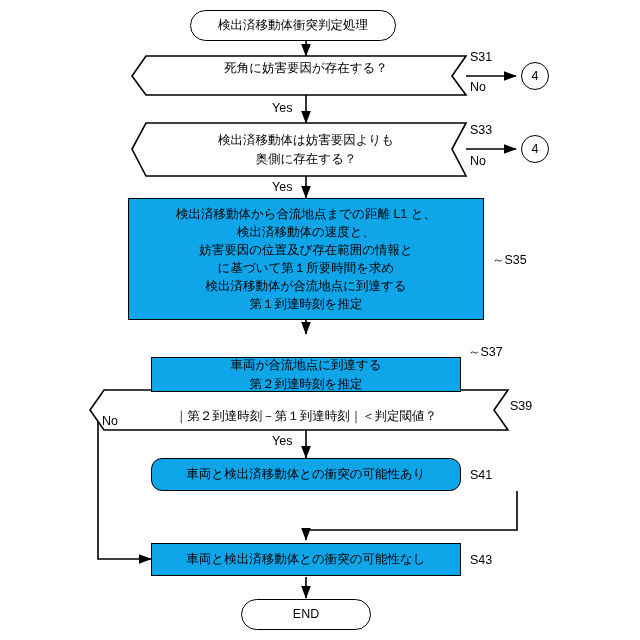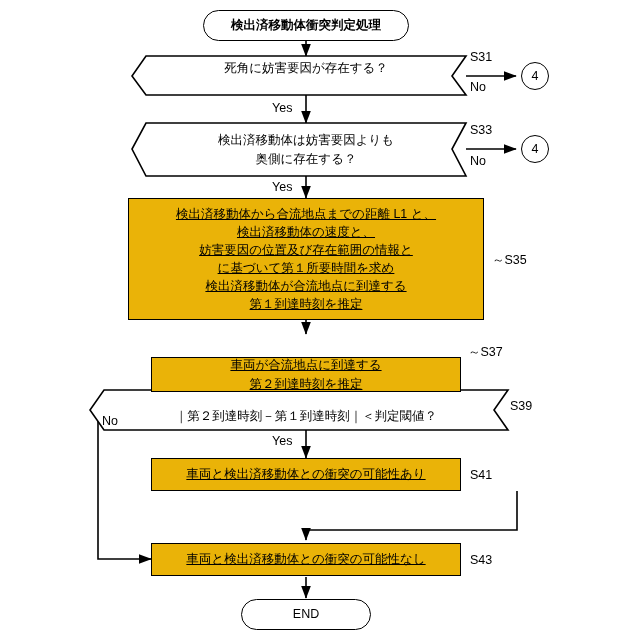--- a/index.html
+++ b/index.html
@@ -37,22 +37,21 @@
     line-height: 1.45;
     color: #000;
   }
   .terminal {
     border: 1.6px solid #000;
     border-radius: 999px;
     background: #fff;
   }
   .process {
     border: 1.6px solid #000;
-    background: #eab308;
-    text-decoration: underline;
+    background: #0ea5e9;
   }
   .decision-label {
     position: absolute;
     box-sizing: border-box;
     display: flex;
     align-items: center;
     justify-content: center;
     text-align: center;
     font-size: 12.5px;
     line-height: 1.45;
@@ -119,21 +118,21 @@
       <line x1="306" y1="577" x2="306" y2="598" marker-end="url(#arrow)"></line>
 
       <polygon points="306,56 466,56 452,76 466,95 306,95 146,95 132,76 146,56" fill="#fff"></polygon>
 
       <polygon points="306,123 466,123 452,149 466,176 306,176 146,176 132,149 146,123" fill="#fff"></polygon>
 
       <polygon points="306,390 508,390 494,410 508,430 306,430 104,430 90,410 104,390" fill="#fff"></polygon>
     </g>
   </svg>
 
-  <div class="node terminal" style="left:203px; top:10px; width:206px; height:31px;font-weight:bold;">
+  <div class="node terminal" style="left:190px; top:10px; width:206px; height:31px;">
     <span>検出済移動体衝突判定処理</span>
   </div>
 
   <div class="decision-label" style="left:152px; top:56px; width:308px; height:24px;">
     <span class="ml">死角に妨害要因が存在する？</span>
   </div>
   <div class="step-tag" style="left:470px; top:50px;">
     <span>S31</span>
   </div>
   <div class="edge-label" style="left:470px; top:80px;">
@@ -189,21 +188,21 @@
   <div class="step-tag" style="left:510px; top:399px;">
     <span>S39</span>
   </div>
   <div class="edge-label" style="left:102px; top:414px;">
     <span>No</span>
   </div>
   <div class="edge-label" style="left:272px; top:434px;">
     <span>Yes</span>
   </div>
 
-  <div class="node process" style="left:151px; top:458px; width:310px; height:33px;">
+  <div class="node process" style="left:151px; top:458px; width:310px; height:33px;border-radius:11px;">
     <span>車両と検出済移動体との衝突の可能性あり</span>
   </div>
   <div class="step-tag" style="left:470px; top:468px;">
     <span>S41</span>
   </div>
 
   <div class="node process" style="left:151px; top:543px; width:310px; height:33px;">
     <span>車両と検出済移動体との衝突の可能性なし</span>
   </div>
   <div class="step-tag" style="left:470px; top:553px;">

